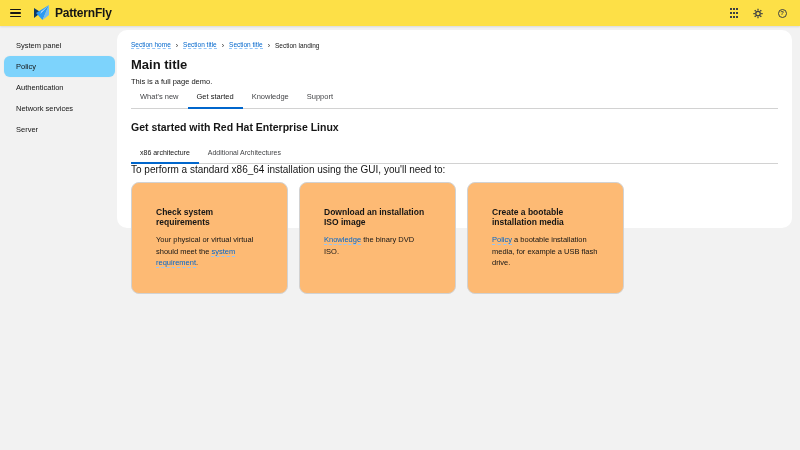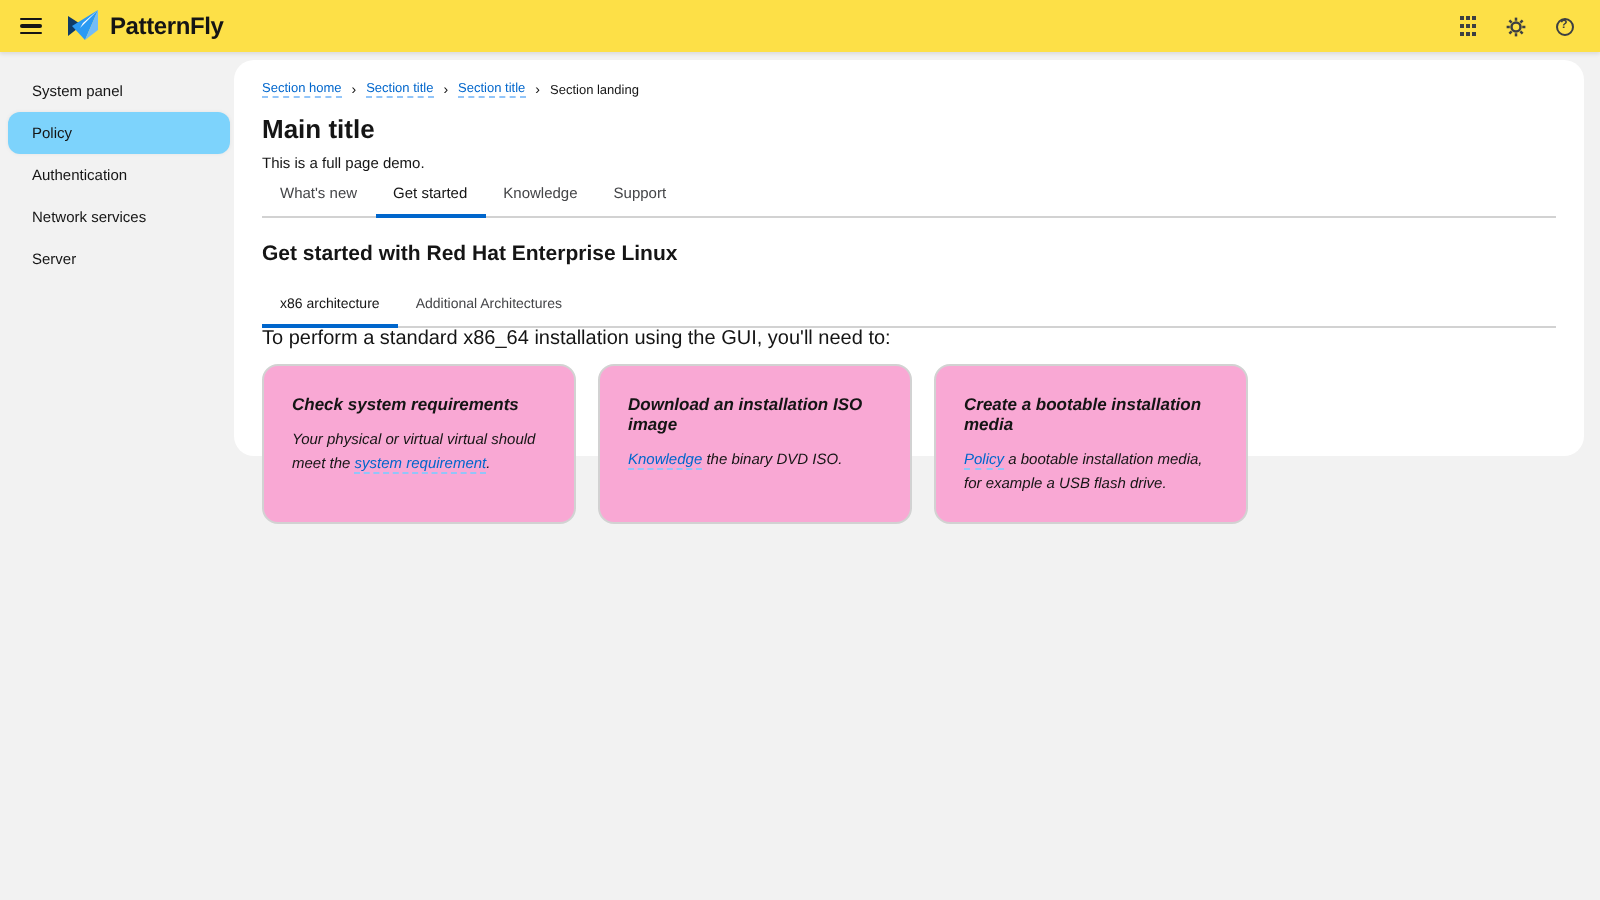--- a/index.html
+++ b/index.html
@@ -67,24 +67,23 @@
   .section-heading { font-size: 10.5px; font-weight: 700; margin-top: 12px; }
 
   .tabs.secondary { margin-top: 10px; }
   .tabs.secondary .tab { font-size: 7px; }
 
   .intro-text { font-size: 10px; color: #151515; }
 
   
   .cards { display: flex; gap: 11px; margin-top: 7px; align-items: stretch; }
   .card {
-    width: 157px; flex: 0 0 157px; background: #f9a8d4;
-    border: 1px solid #d2d2d2; border-radius: 8px; padding: 14px;
+    width: 157px; flex: 0 0 157px; background: #fdba74;
+    border: 1px solid #d2d2d2; border-radius: 8px; padding: 24px;
     min-height: 55px;
-    font-style: italic;
   }
   .card-title { font-size: 8.5px; font-weight: 700; }
   .card-body { font-size: 7.5px; line-height: 1.55; margin-top: 7px; color: #151515; }
   .card-link { color: #0066cc; border-bottom: 1px dashed #92c5f9; cursor: pointer; }
 </style>
 </head>
 <body>
 
 <header class="masthead">
   <div class="hamburger">

